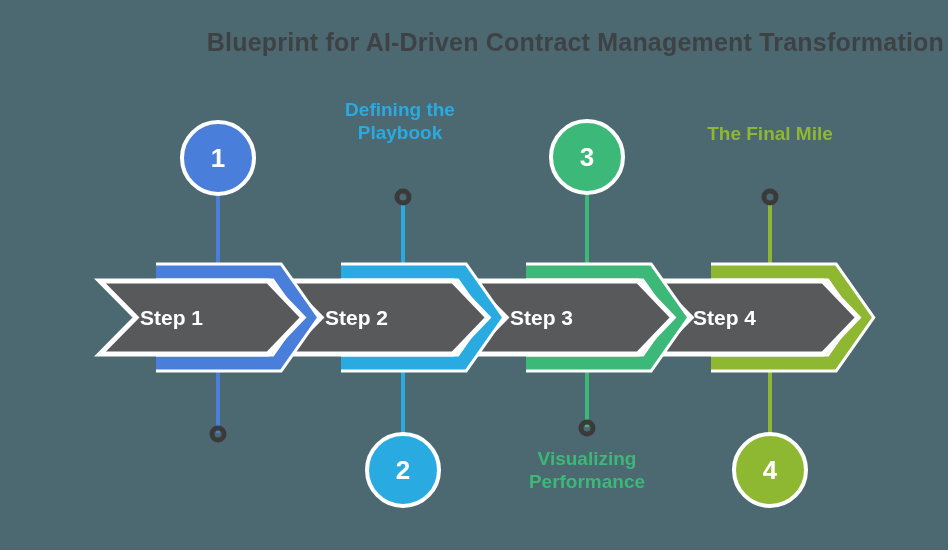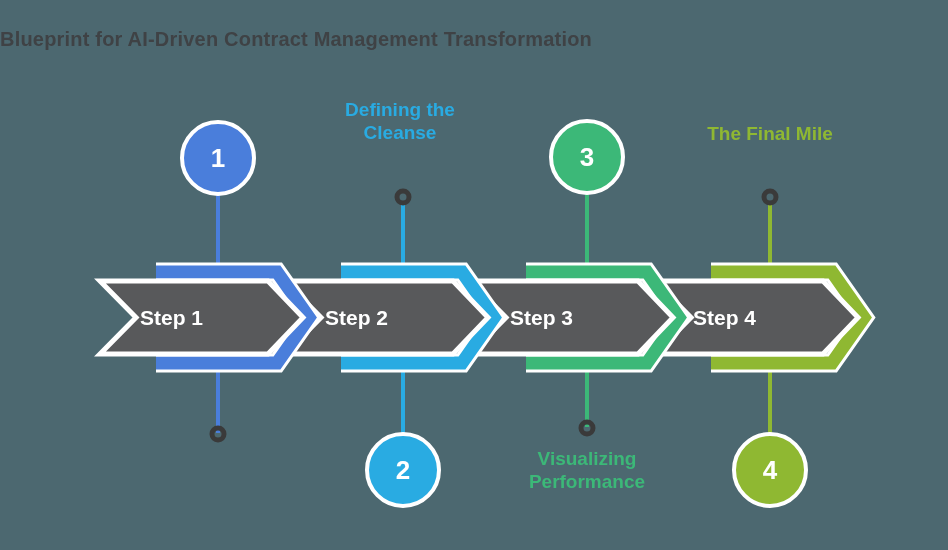--- a/index.html
+++ b/index.html
@@ -5,22 +5,22 @@
   html,body{margin:0;padding:0;background:#2f3b40;}
   .stage{
     position:relative;
     width:948px;height:550px;
     overflow:hidden;
     font-family:"Liberation Sans", sans-serif;
   }
   .stage svg{position:absolute;left:0;top:0;}
   .page-title{
     position:absolute;top:28px;left:0;width:944px;
-    text-align:left;
-    font-size:20px;font-weight:bold;
+    text-align:right;
+    font-size:25px;font-weight:bold;
     letter-spacing:.2px;
   }
   .milestone-label{
     position:absolute;
     text-align:center;
     font-size:19px;font-weight:bold;
     line-height:23px;
   }
   .svg-step-text{
     font-family:"Liberation Sans", sans-serif;
@@ -75,18 +75,18 @@
 
     <circle cx="218" cy="434" r="6" fill="none" stroke-width="5" stroke="#3A3A3A"></circle>
     <circle cx="403" cy="197" r="6" fill="none" stroke-width="5" stroke="#3A3A3A"></circle>
     <circle cx="587" cy="428" r="6" fill="none" stroke-width="5" stroke="#3A3A3A"></circle>
     <circle cx="770" cy="197" r="6" fill="none" stroke-width="5" stroke="#3A3A3A"></circle>
   </svg>
 
   <div class="page-title" style="color: rgb(63, 66, 69);">Blueprint for AI-Driven Contract Management Transformation</div>
 
 
-  <div class="milestone-label" style="left: 320px; top: 98px; width: 160px; color: rgb(41, 171, 226);">Defining the Cleanse</div>
+  <div class="milestone-label" style="left: 320px; top: 98px; width: 160px; color: rgb(41, 171, 226);">Defining the Playbook</div>
 
   <div class="milestone-label" style="left: 685px; top: 122px; width: 170px; color: rgb(143, 184, 50);">The Final Mile</div>
 
   <div class="milestone-label" style="left: 517px; top: 447px; width: 140px; color: rgb(60, 184, 120);">Visualizing Performance</div>
 </div>
 
 </body></html>

